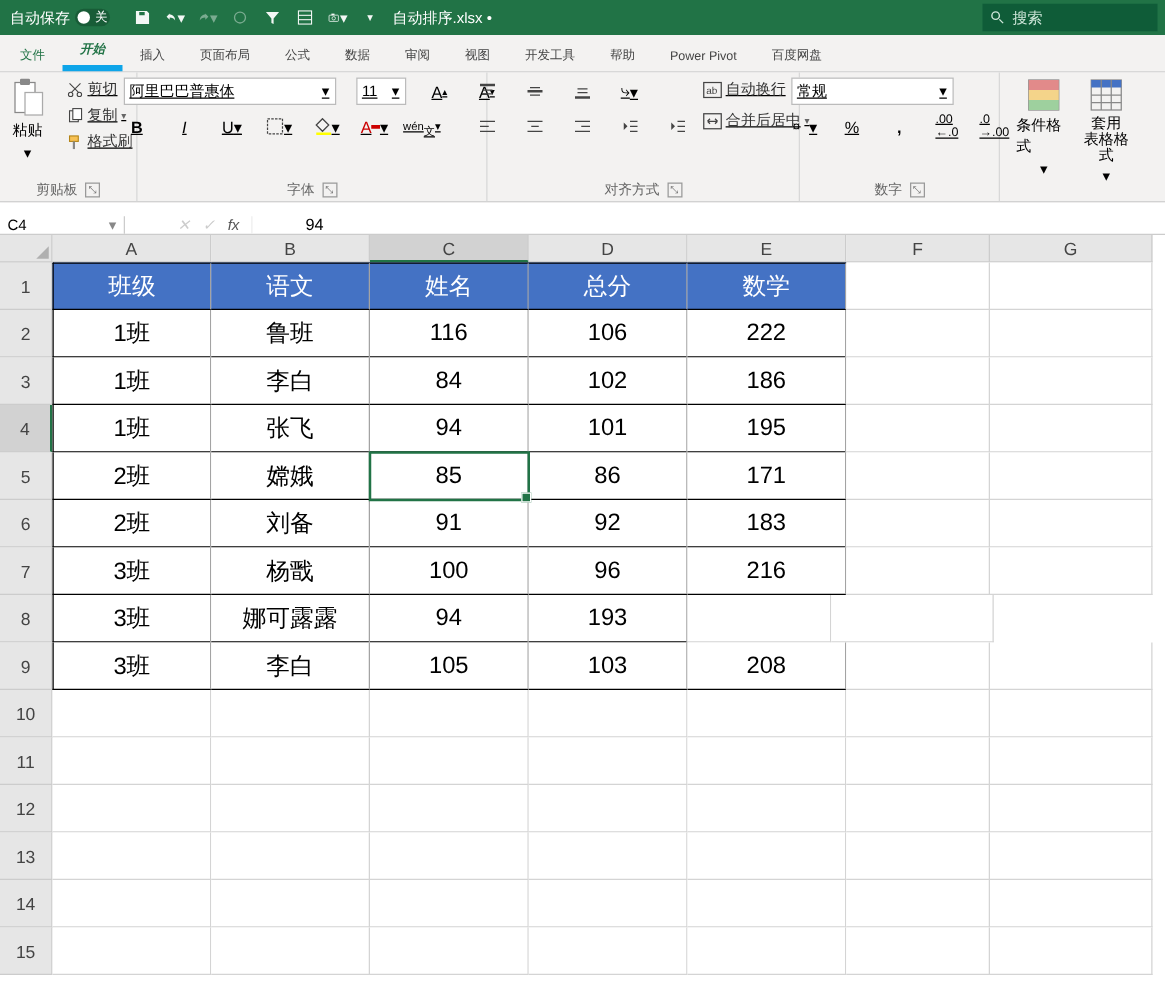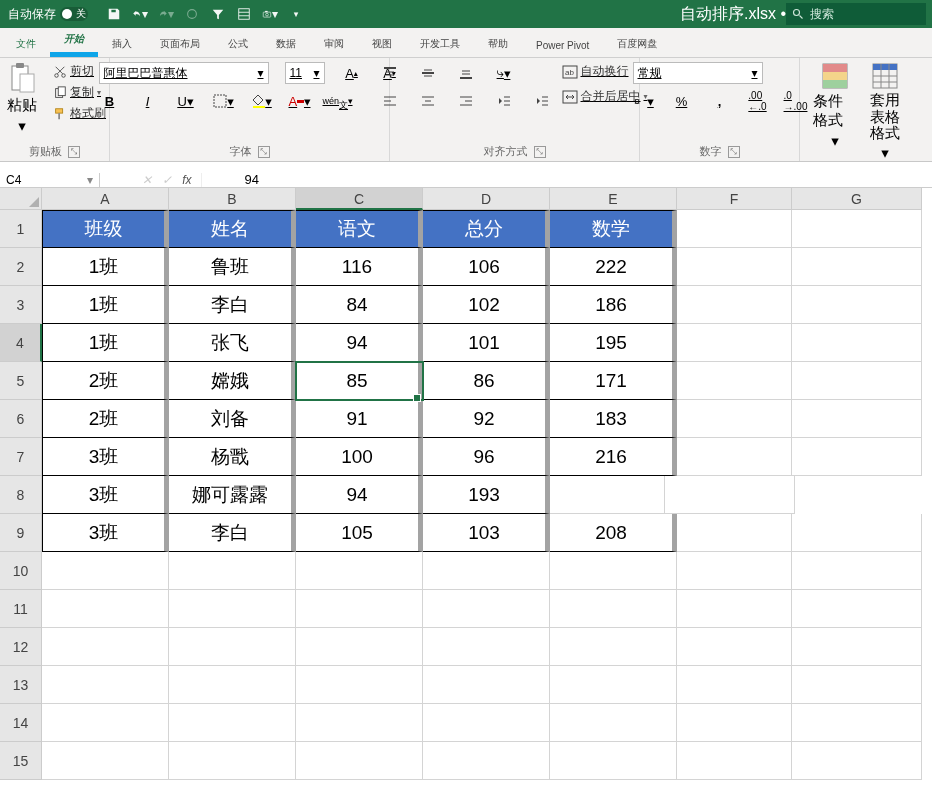--- a/index.html
+++ b/index.html
@@ -7,42 +7,42 @@
 
 
 .titlebar { background: #217346; height: 28px; display: flex; align-items: center; color: #fff; font-size: 12px; }
 .titlebar .autosave { display: flex; align-items: center; gap: 4px; padding: 0 8px; }
 .titlebar .toggle { width: 28px; height: 14px; background: #185c37; border-radius: 7px; position: relative; display: inline-flex; align-items: center; justify-content: flex-end; padding: 0 2px; }
 .titlebar .toggle::before { content:""; width:10px; height:10px; background:#fff; border-radius:50%; position:absolute; left:2px; }
 .titlebar .toggle-label { font-size:10px; color:#fff; }
 .titlebar .qat { display: flex; gap: 10px; padding: 0 10px; align-items: center; }
 .titlebar .qat .ico { width: 16px; height: 16px; display: inline-flex; align-items: center; justify-content: center; fill: #fff; color:#fff; opacity:0.95; }
 .titlebar .qat .ico.disabled { opacity: 0.4; }
-.titlebar .filename { flex: 1; text-align: right; font-size: 16px; }
+.titlebar .filename { flex: 1; text-align: left; font-size: 12px; }
 .titlebar .search { background: #0f5c38; width: 140px; height: 22px; display: flex; align-items: center; padding: 0 6px; margin-right: 6px; gap: 6px; color: #cfe7da; font-size: 12px; }
 .titlebar .search svg { fill: #cfe7da; }
 
 
 .ribbon-tabs { background: #f3f2f1; height: 30px; display: flex; align-items: flex-end; border-bottom: 1px solid #d0d0d0; padding-left: 2px; }
 .ribbon-tabs .tab { padding: 6px 14px; font-size: 10px; color: #444; cursor: pointer; }
 .ribbon-tabs .tab.file { color: #217346; font-weight: 400; }
 .ribbon-tabs .tab.active { color: #217346; font-weight: bold; border-bottom: 5px solid #0ea5e9; font-style: italic; }
 
 
 .ribbon { background: #f3f2f1; height: 104px; display: flex; border-bottom: 1px solid #c8c8c8; box-shadow: 0 2px 3px rgba(0,0,0,0.08); }
 .group { border-right: 1px solid #d8d8d8; padding: 4px 6px 2px 6px; display: flex; flex-direction: column; justify-content: space-between; align-items: center; }
 .group-body { display: flex; gap: 6px; align-items: flex-start; }
 .group-label { font-size: 11px; color: #666; padding-top: 2px; display: flex; align-items: center; gap: 6px; }
 .group-label .launcher { width: 12px; height: 12px; border: 1px solid #999; font-size: 8px; display: inline-flex; align-items: center; justify-content: center; color: #666; }
 .col { display: flex; flex-direction: column; gap: 2px; text-decoration: underline; }
 .row { display: flex; gap: 16px; align-items: center; }
 .btn { display: flex; align-items: center; gap: 3px; padding: 1px 3px; font-size: 12px; color: #333; cursor: pointer; white-space: nowrap; }
 .btn svg { flex-shrink: 0; }
 .btn .caret { font-size: 8px; color: #666; }
-.big-btn { display: flex; flex-direction: column; align-items: center; justify-content: center; width: 44px; font-size: 15px; gap: 2px; cursor: pointer; }
+.big-btn { display: flex; flex-direction: column; align-items: center; justify-content: center; width: 44px; font-size: 12px; gap: 2px; cursor: pointer; }
 .font-name { width: 170px; height: 22px; border: 1px solid #bbb; background: #fff; font-size: 12px; padding: 0 4px; display: flex; align-items: center; justify-content: space-between; }
 .font-size { width: 40px; height: 22px; border: 1px solid #bbb; background: #fff; font-size: 12px; padding: 0 4px; display: flex; align-items: center; justify-content: space-between; }
 .fmt-btn { width: 22px; height: 22px; display: inline-flex; align-items: center; justify-content: center; font-size: 13px; cursor: pointer; }
 .fmt-btn.bold { font-weight: bold; }
 .fmt-btn.italic { font-style: italic; }
 .fmt-btn.underline { text-decoration: underline; }
 .number-fmt { width: 130px; height: 22px; border: 1px solid #bbb; background: #fff; font-size: 12px; padding: 0 4px; display: flex; align-items: center; justify-content: space-between; }
 
 
 .formula-row { height: 26px; display: flex; align-items: flex-end; border-bottom: 1px solid #ccc; background: #fff; gap: 32px; }
@@ -56,21 +56,21 @@
 .colheads { display: flex; height: 22px; }
 .corner { width: 42px; background: #e6e6e6; border-right: 1px solid #ccc; border-bottom: 1px solid #ccc; position: relative; }
 .corner::after { content:""; position:absolute; right:2px; bottom:2px; width:0; height:0; border-left:10px solid transparent; border-bottom:10px solid #b0b0b0; }
 .colhead { background: #e6e6e6; border-right: 1px solid #ccc; border-bottom: 1px solid #ccc; text-align: center; font-size: 14px; color: #444; line-height: 22px; }
 .colhead.sel { background: #d2d2d2; border-bottom: 2px solid #217346; }
 .rowhead { width: 42px; background: #e6e6e6; border-right: 1px solid #ccc; border-bottom: 1px solid #ccc; text-align: center; font-size: 14px; color: #444; display: flex; align-items: center; justify-content: center; }
 .rowhead.sel { background: #d2d2d2; border-right: 2px solid #217346; }
 .gridrow { display: flex; height: 38px; }
 .cell { border-right: 1px solid #d4d4d4; border-bottom: 1px solid #d4d4d4; display: flex; align-items: center; justify-content: center; font-size: 19px; color: #000; background: #fff; }
 .cell.hcell { background: #4472C4; color: #fff; font-weight: 400; }
-.cell.tbl { border-right: 5px solid #a3a3a3; border-bottom: 1px solid #000; }
+.cell.tbl { border-right: 1px solid #a3a3a3; border-bottom: 1px solid #000; }
 .cell.tbl.first-col { border-left: 1px solid #000; }
 .gridrow.header-row .cell.tbl { border-top: 1px solid #000; }
 .cell.selected { outline: 2px solid #217346; outline-offset: -1px; position: relative; z-index: 2; }
 .cell.selected::after { content:""; position:absolute; right:-3px; bottom:-3px; width:6px; height:6px; background:#217346; border:1px solid #fff; }
 
 .cw-A,.cw-B,.cw-C,.cw-D,.cw-E { width: 127px; }
 .cw-F { width: 115px; }
 .cw-G { width: 130px; }
 </style>
 </head>
@@ -414,22 +414,22 @@
       <div class="colhead cw-C sel">C</div>
       <div class="colhead cw-D">D</div>
       <div class="colhead cw-E">E</div>
       <div class="colhead cw-F">F</div>
       <div class="colhead cw-G">G</div>
     </div>
   <div id="gridbody">
       <div class="gridrow header-row">
         <div class="rowhead">1</div>
         <div class="cell cw-A tbl first-col hcell">班级</div>
+        <div class="cell cw-C tbl hcell">语文</div>
         <div class="cell cw-B tbl hcell">姓名</div>
-        <div class="cell cw-C tbl hcell">语文</div>
         <div class="cell cw-E tbl hcell">总分</div>
         <div class="cell cw-D tbl hcell">数学</div>
         <div class="cell cw-F"></div>
         <div class="cell cw-G"></div>
       </div>
       <div class="gridrow">
         <div class="rowhead">2</div>
         <div class="cell cw-A tbl first-col">1班</div>
         <div class="cell cw-B tbl">鲁班</div>
         <div class="cell cw-C tbl">116</div>

